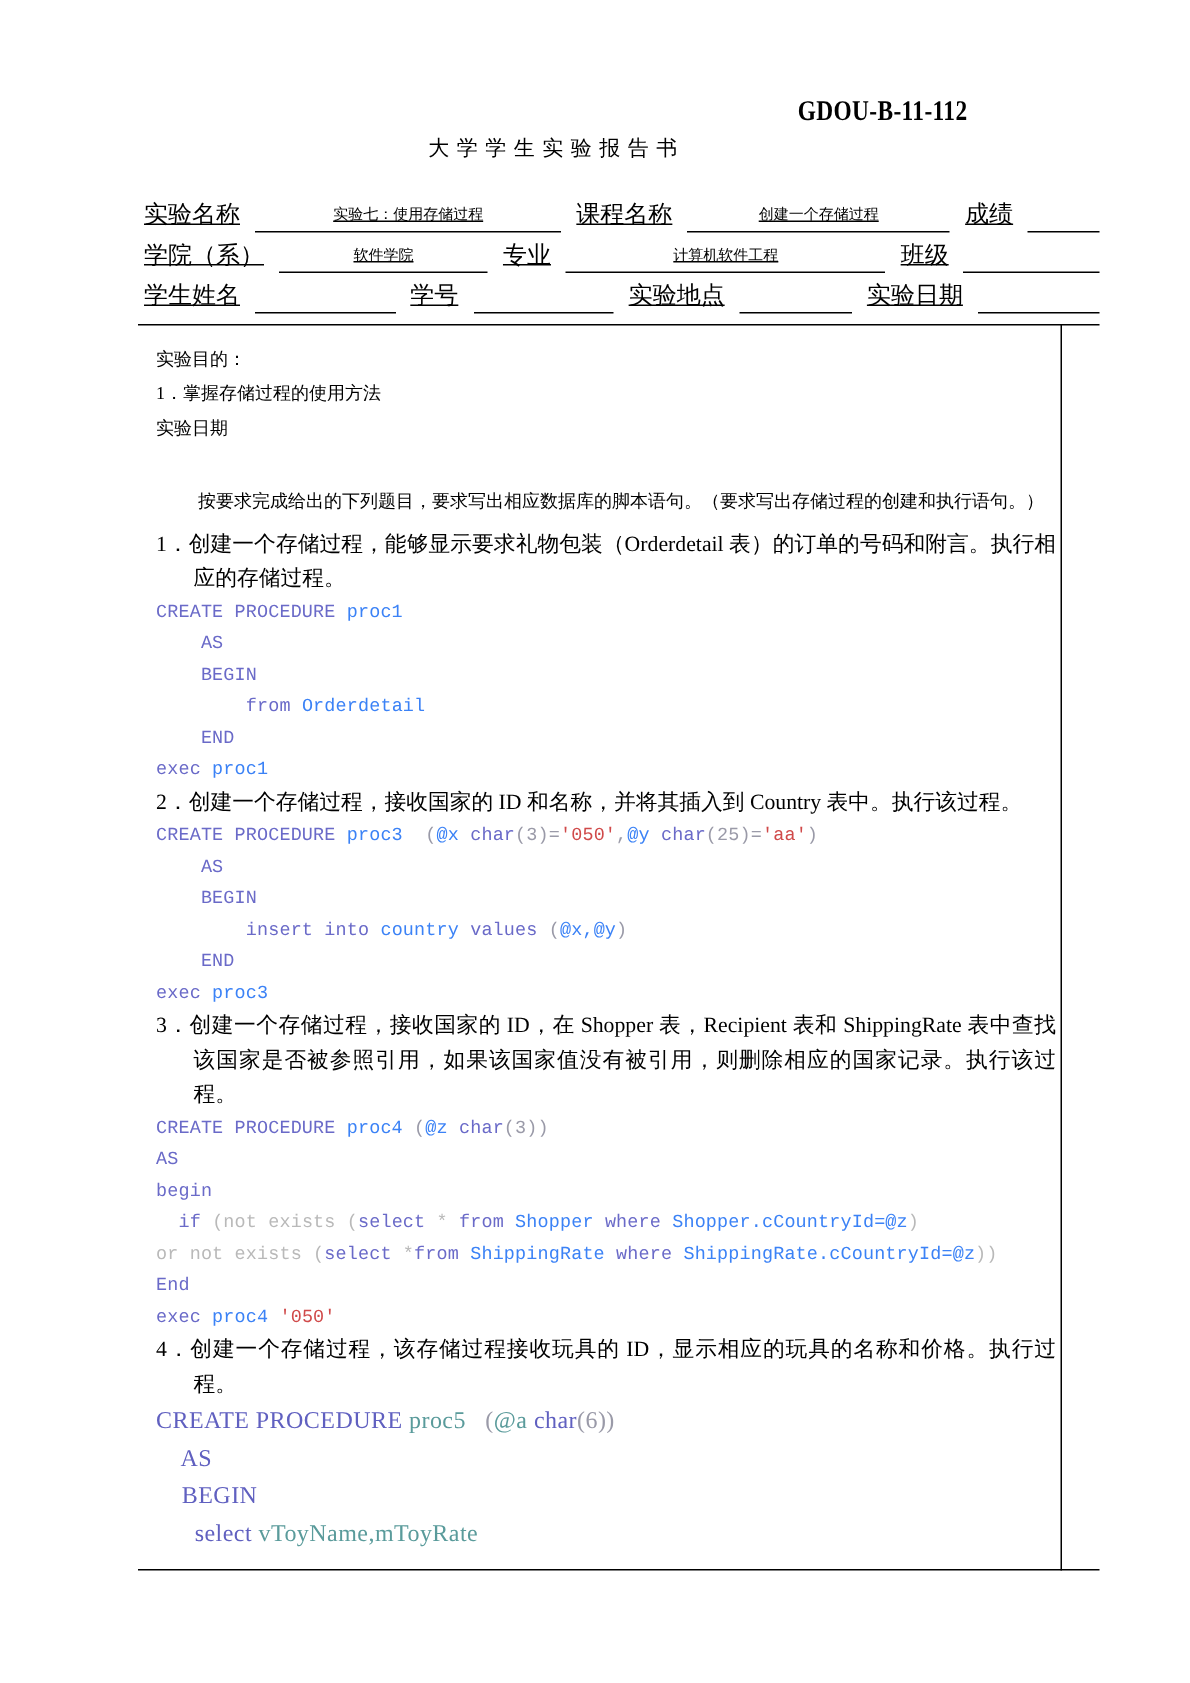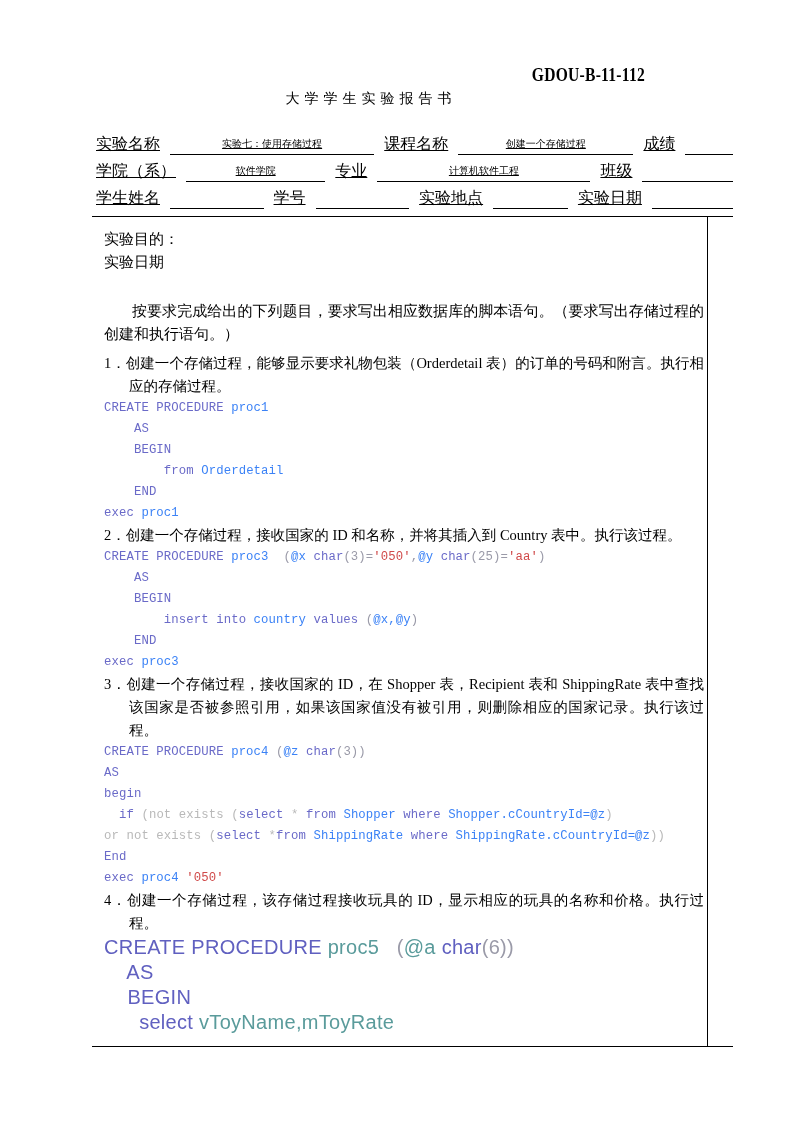--- a/index.html
+++ b/index.html
@@ -106,21 +106,21 @@
   }
 
   
   .content {
     position: absolute;
     left: 88px;
     top: 222px;
     width: 600px;
   }
   .p {
-    font-size: 15px;
+    font-size: 12px;
     line-height: 23px;
     margin: 0;
     text-align: justify;
   }
   .p-indent { text-indent: 28px; margin-top: 26px; }
   .num-item {
     font-size: 14.5px;
     line-height: 23px;
     margin: 0;
     padding-left: 25px;
@@ -132,22 +132,22 @@
   
   .code {
     font-family: "Liberation Mono", "DejaVu Sans Mono", monospace;
     font-size: 12.3px;
     line-height: 21px;
     white-space: pre;
     margin: 0;
     letter-spacing: 0.1px;
   }
   .code-big {
-    font-family: Liberation Sans, sans-serif;
-    font-size: 20px;
+    font-family: Liberation Serif, serif;
+    font-size: 16px;
     line-height: 25px;
     white-space: pre;
     margin: 0;
     letter-spacing: 0.3px;
   }
   .kw   { color: #6a6ac8; }
   .id   { color: #3b82f6; }
   .str  { color: #d04a4a; text-align: right; }
   .dim  { color: #b9b9b9; }
   .punc { color: #9a9aa8; }
@@ -214,20 +214,21 @@
   </div>
 
   <div class="frame-top"></div>
   <div class="frame-bottom"></div>
   <div class="frame-right"></div>
 
   <div class="content">
 
     <div class="spacer6"></div>
     <p class="p">实验目的：</p>
+    <p class="p">1．掌握存储过程的使用方法</p>
     <p class="p">实验日期</p>
     <p class="p p-indent">按要求完成给出的下列题目，要求写出相应数据库的脚本语句。（要求写出存储过程的创建和执行语句。）</p>
 
     <div class="spacer6"></div>
     <p class="num-item">1．创建一个存储过程，能够显示要求礼物包装（Orderdetail 表）的订单的号码和附言。执行相应的存储过程。</p>
 
     <div>
       <p class="code"><span class="kw">CREATE PROCEDURE</span> <span class="id">proc1</span></p>
       <p class="code">    <span class="kw">AS</span></p>
       <p class="code">    <span class="kw">BEGIN</span></p>

